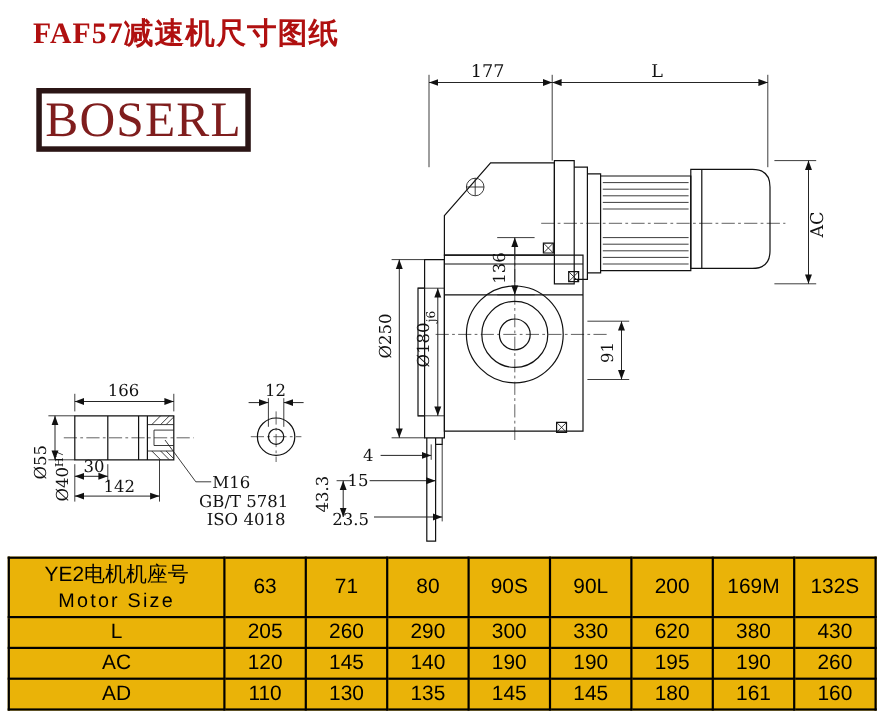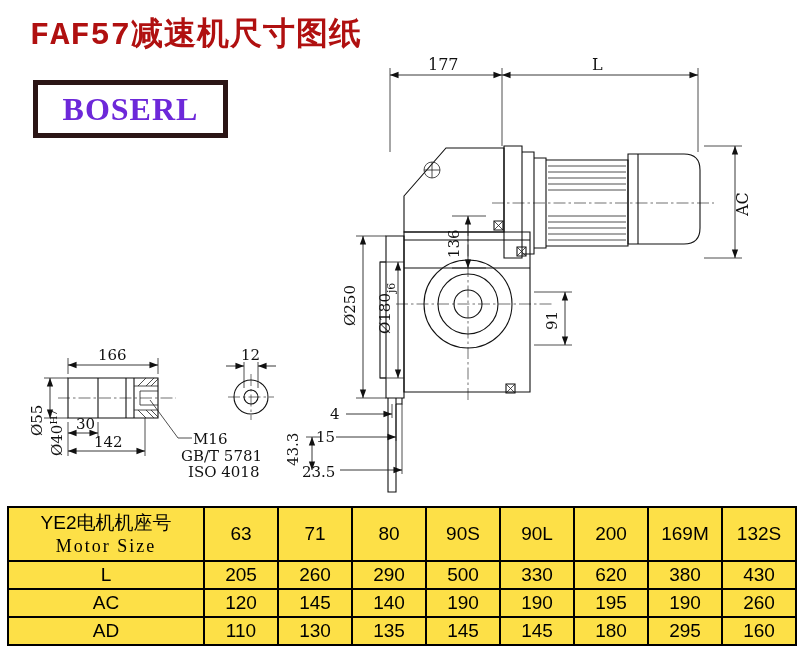--- a/index.html
+++ b/index.html
@@ -1,33 +1,33 @@
 <!DOCTYPE html>
 <html><head>
 <meta charset="utf-8">
 <style>
   *{box-sizing:border-box;margin:0;padding:0}
   html,body{background:#fff}
   body{width:800px;height:646px;position:relative;overflow:hidden;font-family:"Liberation Sans",sans-serif}
   .stage{position:absolute;inset:0;width:800px;height:646px;background:#fff}
-  .title{position:absolute;left:30px;top:12px;font-size:32px;font-weight:bold;color:#b01010;letter-spacing:1px;font-family:Liberation Mono, monospace}
+  .title{position:absolute;left:30px;top:12px;font-size:27px;font-weight:bold;color:#b01010;letter-spacing:1px;font-family:Liberation Serif, serif}
   .logo{position:absolute;left:33px;top:80px;width:195px;height:58px;border:5px solid #2b1515;background:#fff;display:flex;align-items:center;justify-content:center}
-  .logo span{font-family:"Liberation Serif",serif;font-size:32px;font-weight:bold;color:#6d28d9;letter-spacing:1px}
+  .logo span{font-family:"Liberation Serif",serif;font-size:45px;font-weight:normal;color:#7f1d1d;letter-spacing:1px}
   svg.drawing{position:absolute;left:0;top:0}
   .ol{stroke:#111;stroke-width:1.1;fill:none}
   .tn{stroke:#222;stroke-width:0.8;fill:none}
   .cl{stroke:#333;stroke-width:0.7;fill:none;stroke-dasharray:12 3 2.5 3}
   .dm{stroke:#222;stroke-width:0.9;fill:none}
   text{font-family:"DejaVu Serif",serif;font-size:15px;fill:#111;stroke:none}
   text.big{font-size:16px}
-  table.dims{position:absolute;left:7px;top:506px;width:788px;border-collapse:collapse;table-layout:fixed;background:#fde047}
+  table.dims{position:absolute;left:7px;top:506px;width:788px;border-collapse:collapse;table-layout:fixed;background:#eab308}
   table.dims td{border:2px solid #000;text-align:center;vertical-align:middle;font-size:19px;color:#000;height:28px;padding:0;font-family:"Liberation Sans",sans-serif}
   table.dims tr.hdr td{height:54px}
   .cn{font-size:19px;line-height:1.25}
-  .en{font-family:Liberation Serif, serif;font-size:18px;letter-spacing:2px;line-height:1.25}
+  .en{font-family:Liberation Sans, sans-serif;font-size:18px;letter-spacing:2px;line-height:1.25}
 </style>
 </head>
 <body>
 
 <div class="stage">
 
   <div class="title">FAF57减速机尺寸图纸</div>
 
   <div class="logo">
     <span>BOSERL</span>
@@ -148,21 +148,21 @@
       <td>90L</td>
       <td>200</td>
       <td>169M</td>
       <td>132S</td>
     </tr>
     <tr>
       <td>L</td>
       <td>205</td>
       <td>260</td>
       <td>290</td>
-      <td>500</td>
+      <td>300</td>
       <td>330</td>
       <td>620</td>
       <td>380</td>
       <td>430</td>
     </tr>
     <tr>
       <td>AC</td>
       <td>120</td>
       <td>145</td>
       <td>140</td>
@@ -173,19 +173,19 @@
       <td>260</td>
     </tr>
     <tr>
       <td>AD</td>
       <td>110</td>
       <td>130</td>
       <td>135</td>
       <td>145</td>
       <td>145</td>
       <td>180</td>
-      <td>295</td>
+      <td>161</td>
       <td>160</td>
     </tr>
   </tbody>
     </table>
 
 </div>
 
 </body></html>

